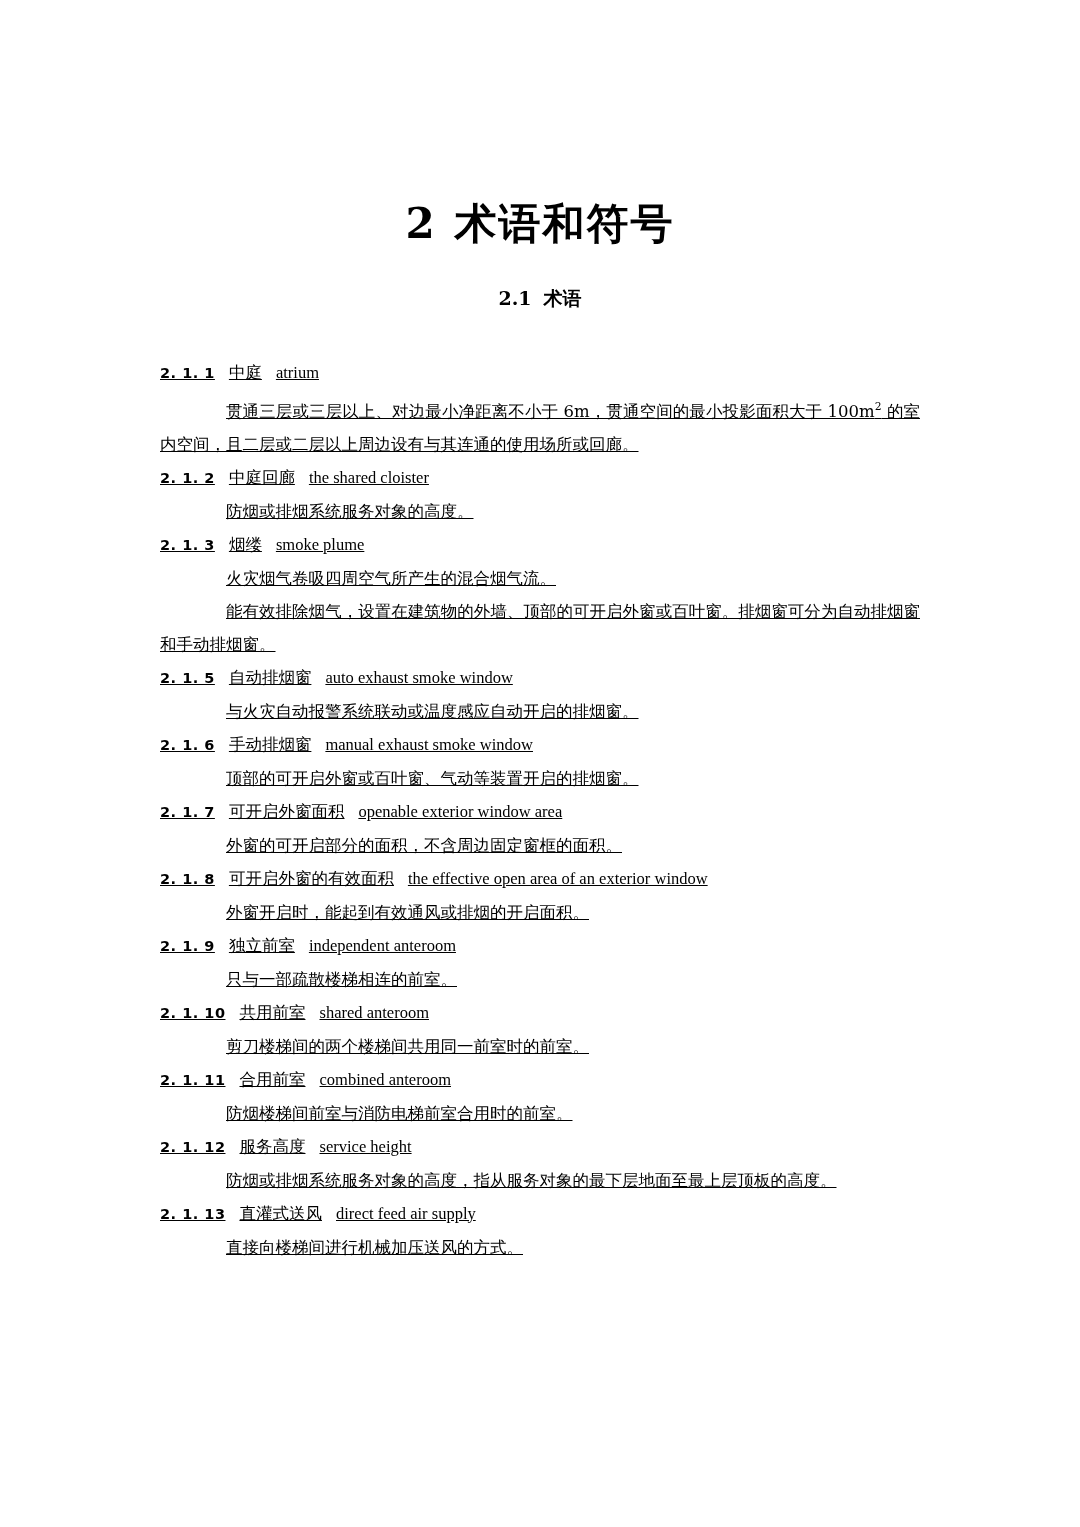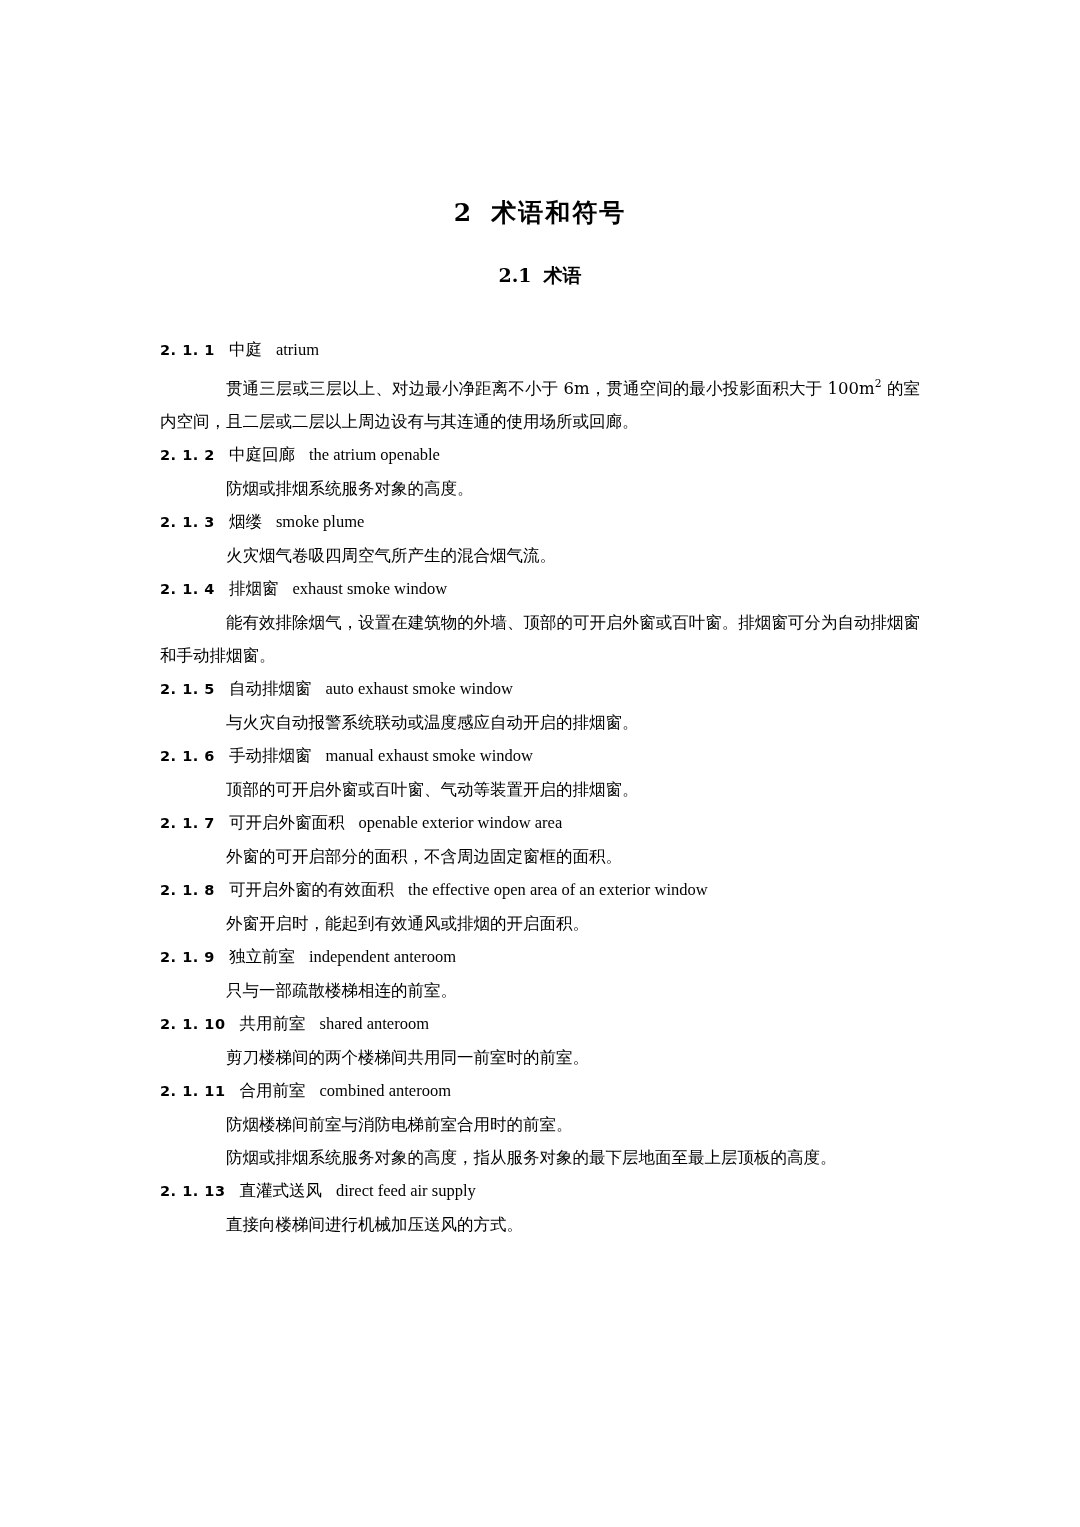--- a/index.html
+++ b/index.html
@@ -17,21 +17,21 @@
   }
   .page {
     position: relative;
     width: 1080px;
     height: 1527px;
     box-sizing: border-box;
     padding: 0 160px;
   }
   .chapter-title {
     text-align: center;
-    font-size: 25px;
+    font-size: 42px;
     font-weight: bold;
     letter-spacing: 2px;
     margin-top: 196px;
     margin-bottom: 0;
     font-family: "DejaVu Serif", "Liberation Serif", serif;
   }
   .chapter-title .num {
     margin-right: 18px;
   }
   .section-title {
@@ -41,20 +41,21 @@
     margin-top: 34px;
     margin-bottom: 0;
     font-family: "DejaVu Serif", "Liberation Serif", serif;
   }
   .section-title .num {
     margin-right: 12px;
     margin-top: 32px;
   }
   .terms {
     margin-top: 44px;
+    text-decoration: underline;
   }
   .term {
     margin-bottom: 0px;
   }
   .term-head {
     font-size: 16.5px;
     line-height: 33px;
     white-space: nowrap;
   }
   .term-no {
@@ -102,36 +103,33 @@
 
     <div class="term">
       <div class="term-head">
         <span class="term-no">2. 1. 1</span><span class="term-cn">中庭</span><span class="term-en">atrium</span>
       </div>
       <div class="term-def"><span>贯通三层或三层以上、对边最小净距离不小于 6m，贯通空间的最小投影面积大于 100m</span><sup>2</sup><span> 的室内空间，且二层或二层以上周边设有与其连通的使用场所或回廊。</span></div>
     </div>
 
     <div class="term">
       <div class="term-head">
-        <span class="term-no">2. 1. 2</span><span class="term-cn">中庭回廊</span><span class="term-en">the atrium openable</span>
+        <span class="term-no">2. 1. 2</span><span class="term-cn">中庭回廊</span><span class="term-en">the shared cloister</span>
       </div>
       <div class="term-def">防烟或排烟系统服务对象的高度。</div>
     </div>
 
     <div class="term">
       <div class="term-head">
         <span class="term-no">2. 1. 3</span><span class="term-cn">烟缕</span><span class="term-en">smoke plume</span>
       </div>
       <div class="term-def">火灾烟气卷吸四周空气所产生的混合烟气流。</div>
     </div>
 
     <div class="term">
-      <div class="term-head">
-        <span class="term-no">2. 1. 4</span><span class="term-cn">排烟窗</span><span class="term-en">exhaust smoke window</span>
-      </div>
       <div class="term-def">能有效排除烟气，设置在建筑物的外墙、顶部的可开启外窗或百叶窗。排烟窗可分为自动排烟窗和手动排烟窗。</div>
     </div>
 
     <div class="term">
       <div class="term-head">
         <span class="term-no">2. 1. 5</span><span class="term-cn">自动排烟窗</span><span class="term-en">auto exhaust smoke window</span>
       </div>
       <div class="term-def">与火灾自动报警系统联动或温度感应自动开启的排烟窗。</div>
     </div>
 
@@ -171,20 +169,23 @@
     </div>
 
     <div class="term">
       <div class="term-head">
         <span class="term-no">2. 1. 11</span><span class="term-cn">合用前室</span><span class="term-en">combined anteroom</span>
       </div>
       <div class="term-def">防烟楼梯间前室与消防电梯前室合用时的前室。</div>
     </div>
 
     <div class="term">
+      <div class="term-head">
+        <span class="term-no">2. 1. 12</span><span class="term-cn">服务高度</span><span class="term-en">service height</span>
+      </div>
       <div class="term-def">防烟或排烟系统服务对象的高度，指从服务对象的最下层地面至最上层顶板的高度。</div>
     </div>
 
     <div class="term">
       <div class="term-head">
         <span class="term-no">2. 1. 13</span><span class="term-cn">直灌式送风</span><span class="term-en">direct feed air supply</span>
       </div>
       <div class="term-def">直接向楼梯间进行机械加压送风的方式。</div>
     </div>
 

